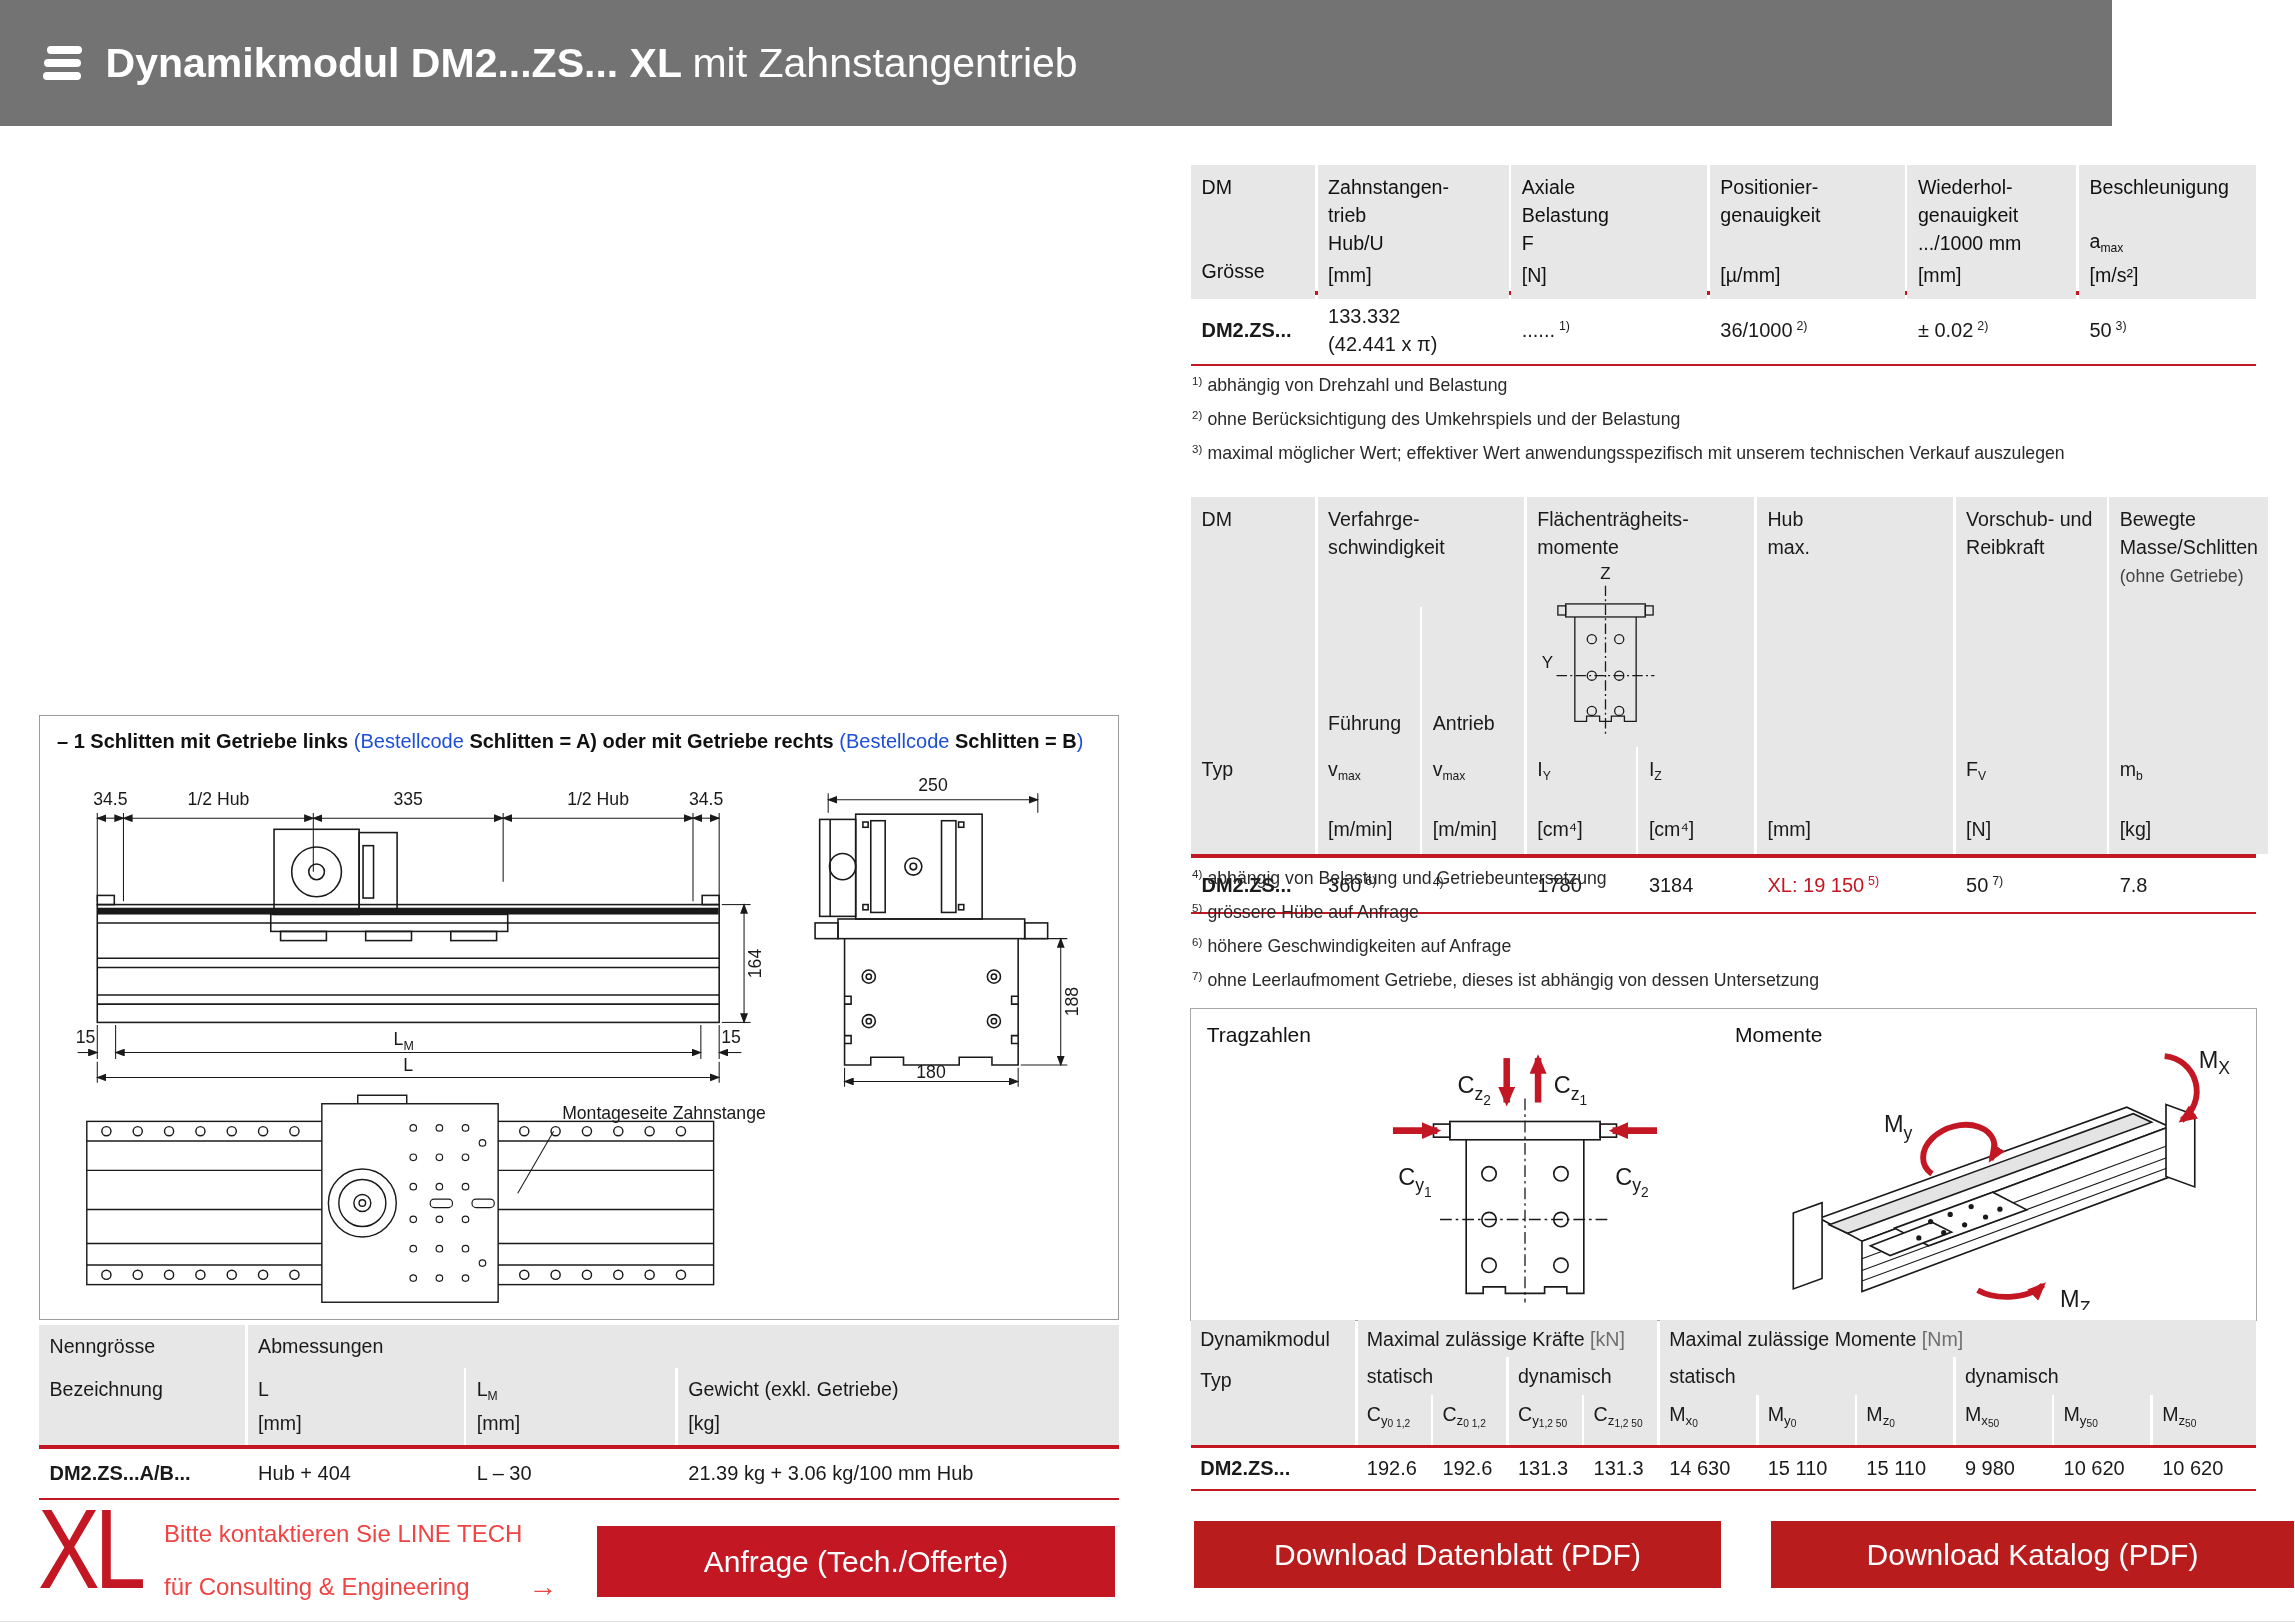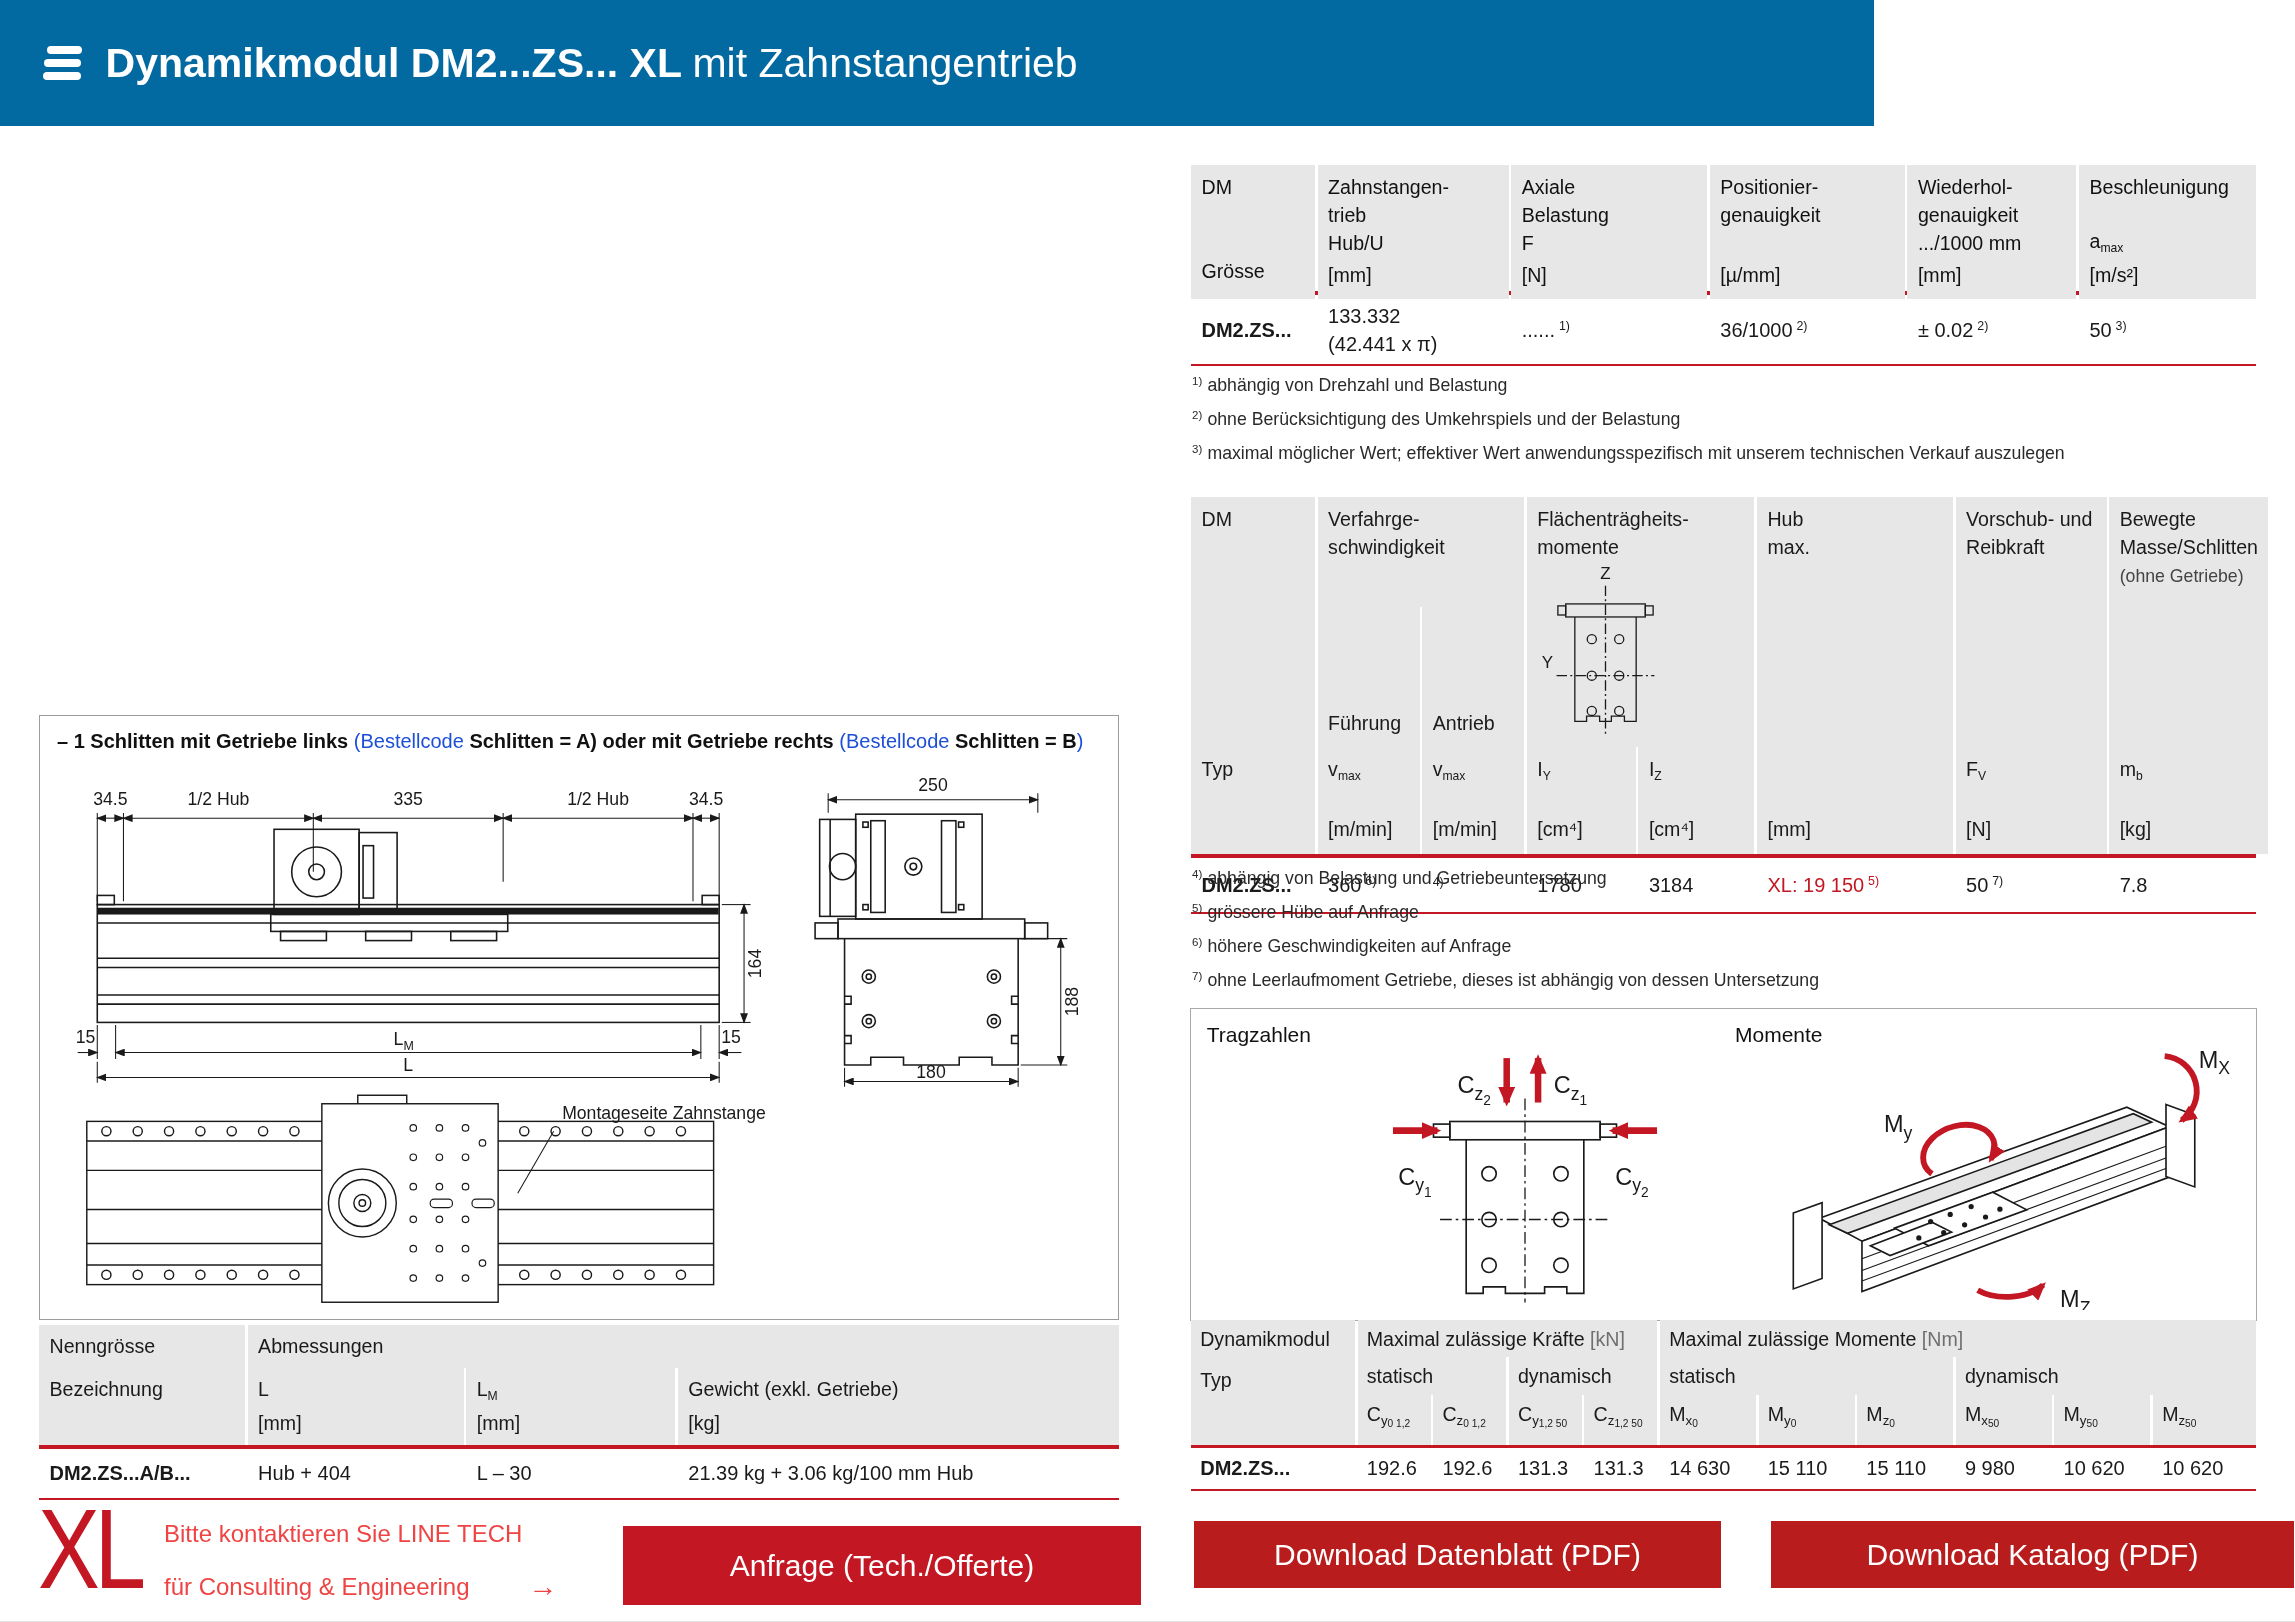--- a/index.html
+++ b/index.html
@@ -2,21 +2,21 @@
 <html style="font-size:10.5px"><head>
 <meta charset="utf-8">
 <style>
   * { box-sizing: border-box; margin: 0; padding: 0; }
   html,body { background:#fff; }
   body { font-family: "Liberation Sans", "DejaVu Sans", sans-serif; color:#1a1a1a; }
   .page { position:relative; width:2295px; height:1623px; background:#fff; overflow:hidden; }
   .page-bottom-line { position:absolute; left:0; bottom:0; width:100%; height:2px; background:#e3e3e3; }
 
   
-  .hdr { position:absolute; left:0; top:0; width:1874px; height:126px; background:#0369a1;
+  .hdr { position:absolute; left:0; top:0; width:2112px; height:126px; background:#737373;
          display:flex; align-items:center; padding-left:43px; }
   .burger { width:39px; height:34px; display:flex; flex-direction:column; justify-content:space-between; margin-right:23.6px; }
   .burger span { display:block; height:7.9px; border-radius:3.9px; background:#fff; }
   .burger span:nth-child(1){ width:35px; margin-left:3.9px; }
   .burger span:nth-child(2){ width:37px; margin-left:1.3px; }
   .burger span:nth-child(3){ width:38px; }
   .hdr-title { color:#fff; font-size:41px; white-space:nowrap; }
   .hdr-title .strong { font-weight:bold; }
   .hdr-title .light { font-weight:normal; margin-left:10.5px; }
 
@@ -607,19 +607,19 @@
   </div>
 
   <div class="xl-badge">XL</div>
   <div class="contact">
     <div>Bitte kontaktieren Sie LINE TECH</div>
     <div class="l2">
       <span>für Consulting &amp; Engineering</span>
       <span class="arrow">→</span>
     </div>
   </div>
-  <div class="btn btn-red" style="left:623px; top:1526px; width:518px; height:79px;">Anfrage (Tech./Offerte)</div>
+  <div class="btn btn-red" style="left:597px; top:1526px; width:518px; height:71px;">Anfrage (Tech./Offerte)</div>
   <div class="btn btn-dark" style="left:1194px; top:1521px; width:527px; height:67px;">Download Datenblatt (PDF)</div>
   <div class="btn btn-dark" style="left:1771px; top:1521px; width:523px; height:67px;">Download Katalog (PDF)</div>
 
   <div class="page-bottom-line"></div>
 </div>
 
 
 </body></html>

